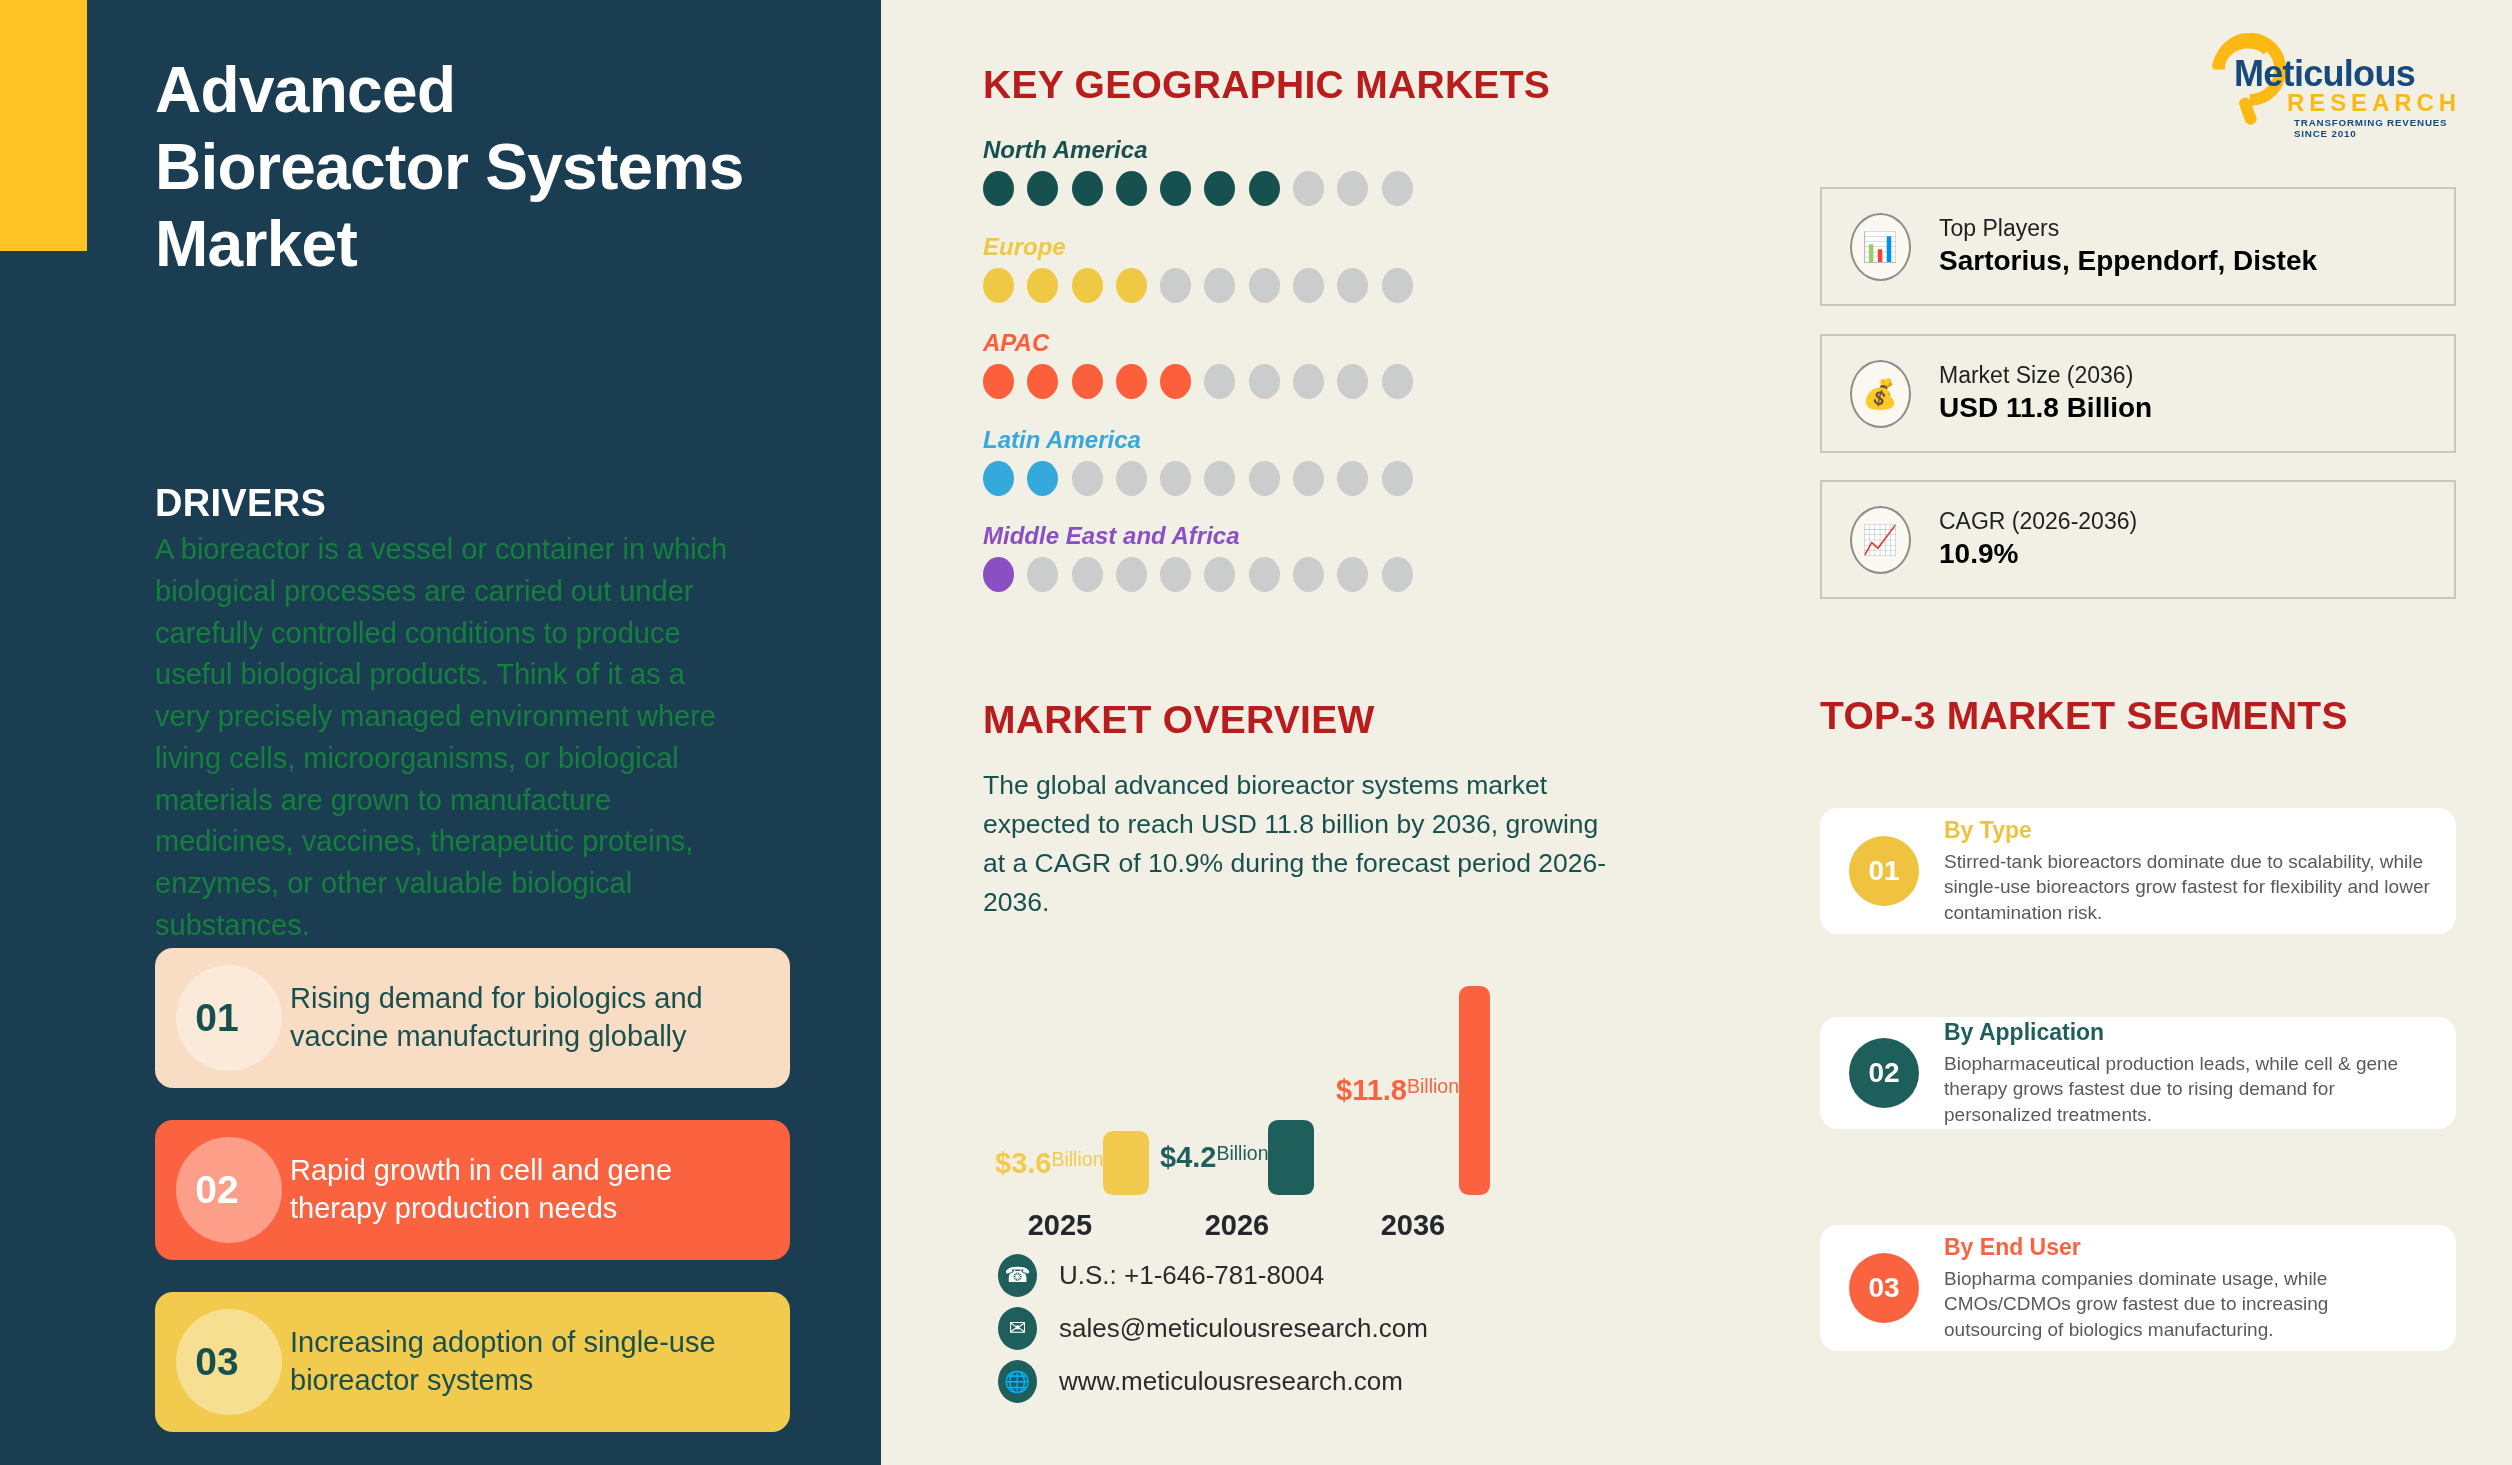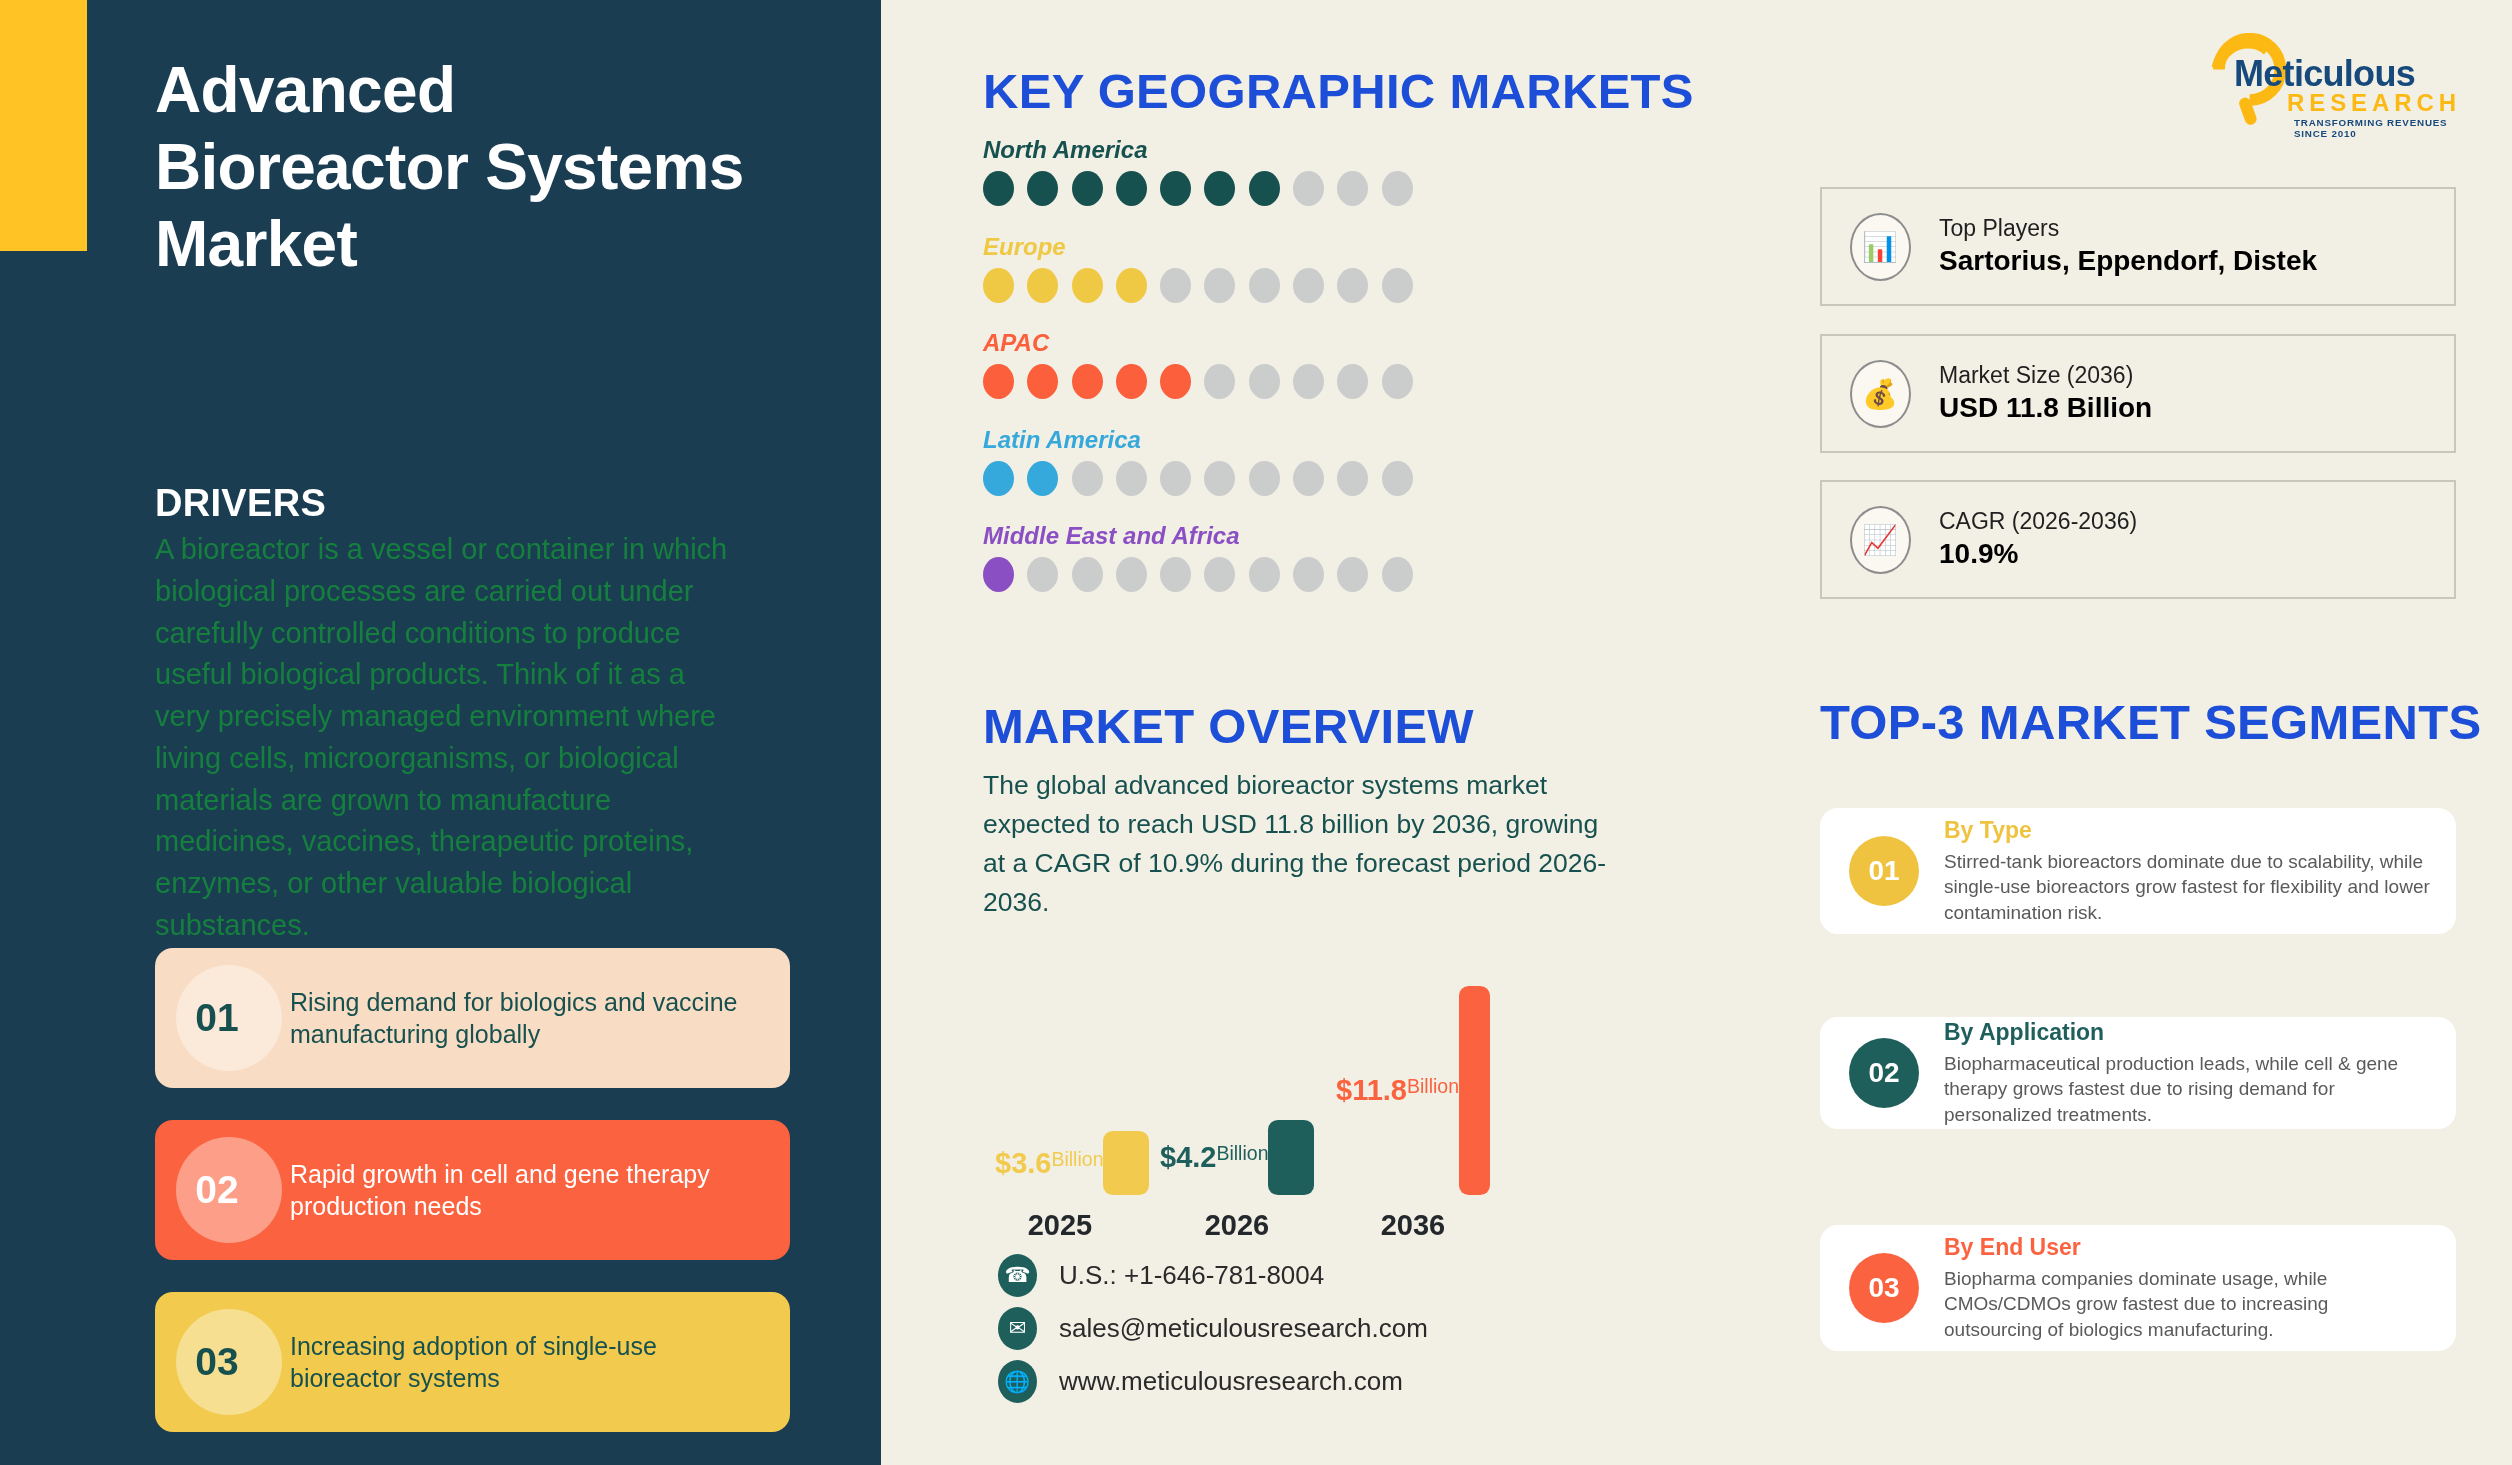--- a/index.html
+++ b/index.html
@@ -50,28 +50,28 @@
     width:106px; height:106px; border-radius:50%;
     background:rgba(255,255,255,.38);
   }
   .driver-num{
     position:relative; z-index:2; font-size:39px; font-weight:bold;
     margin-left:18px;
   }
   #driver-card-1 .driver-num, #driver-card-3 .driver-num{ color:#17514F; }
   #driver-card-2 .driver-num{ color:#ffffff; }
   .driver-text{
-    font-size:25px; line-height:1.30; padding-left:29px; padding-right:18px;
+    font-size:29px; line-height:1.30; padding-left:29px; padding-right:18px;
   }
   #driver-card-1 .driver-text, #driver-card-3 .driver-text{ color:#17514F; }
   #driver-card-2 .driver-text{ color:#ffffff; }
 
   
   .section-heading{
-    color:#1d4ed8; font-size:49px; font-weight:bold; letter-spacing:0.3px;
+    color:#b91c1c; font-size:39px; font-weight:bold; letter-spacing:0.3px;
   }
   #geo-heading{ position:absolute; left:983px; top:63px; }
 
   #geo-block{ position:absolute; left:983px; top:136px; width:558px; }
   .geo-row{ margin-bottom:26.5px; }
   .geo-label{ font-size:24px; font-weight:bold; margin-bottom:7px;font-style:italic; }
   .geo-dots{ display:flex; gap:13.3px; }
   .geo-dot{ width:31px; height:35px; border-radius:50%; background:#CBCDCD; }
 
   #mo-heading{ position:absolute; left:983px; top:698px; }

